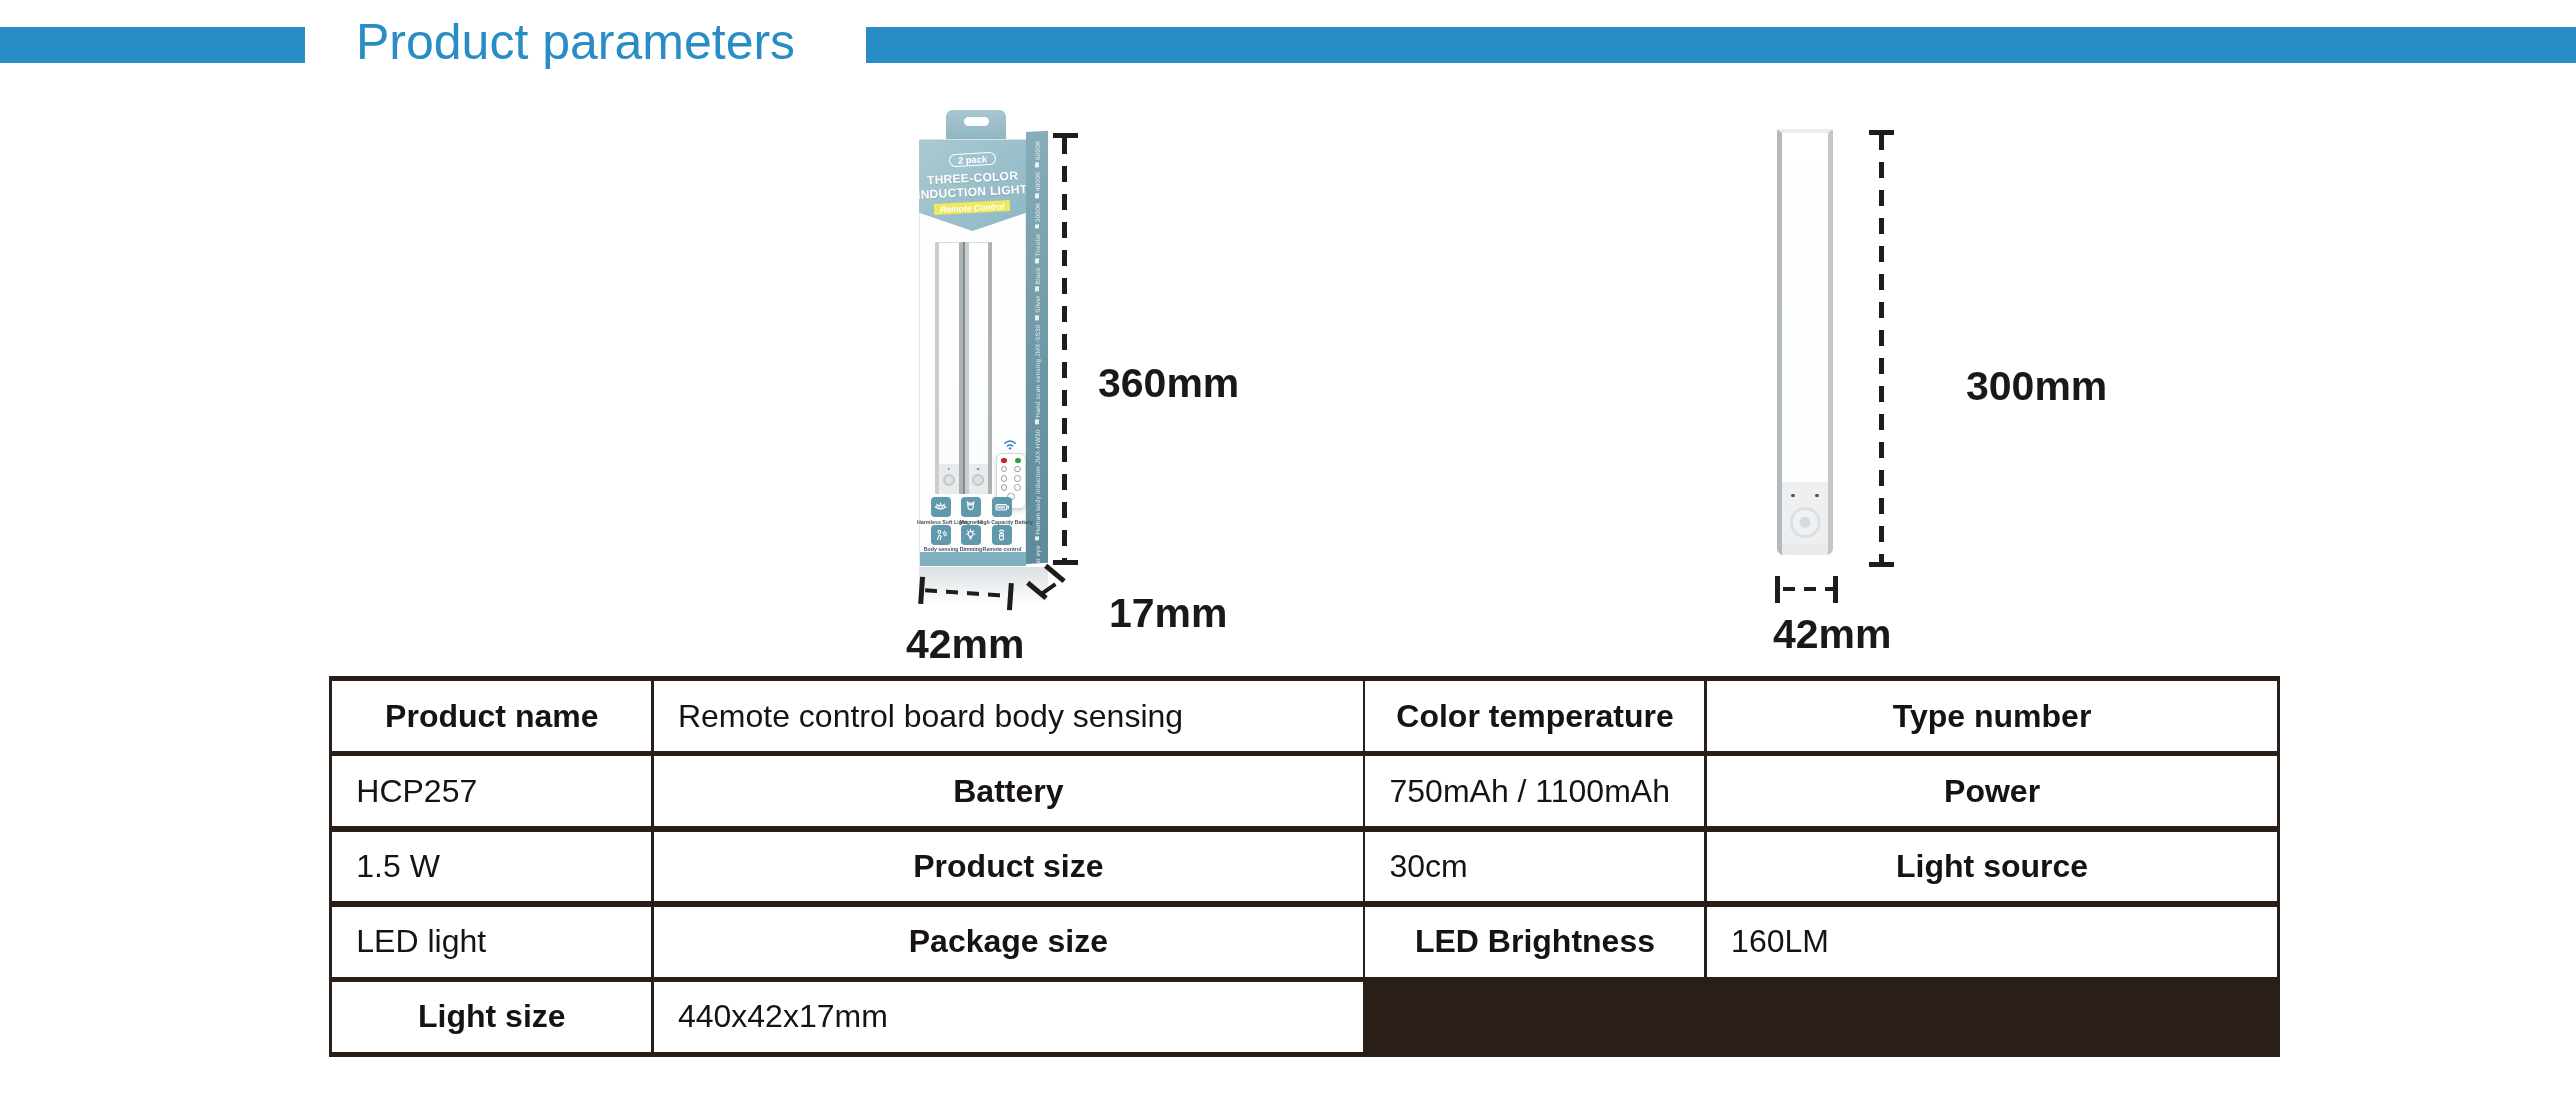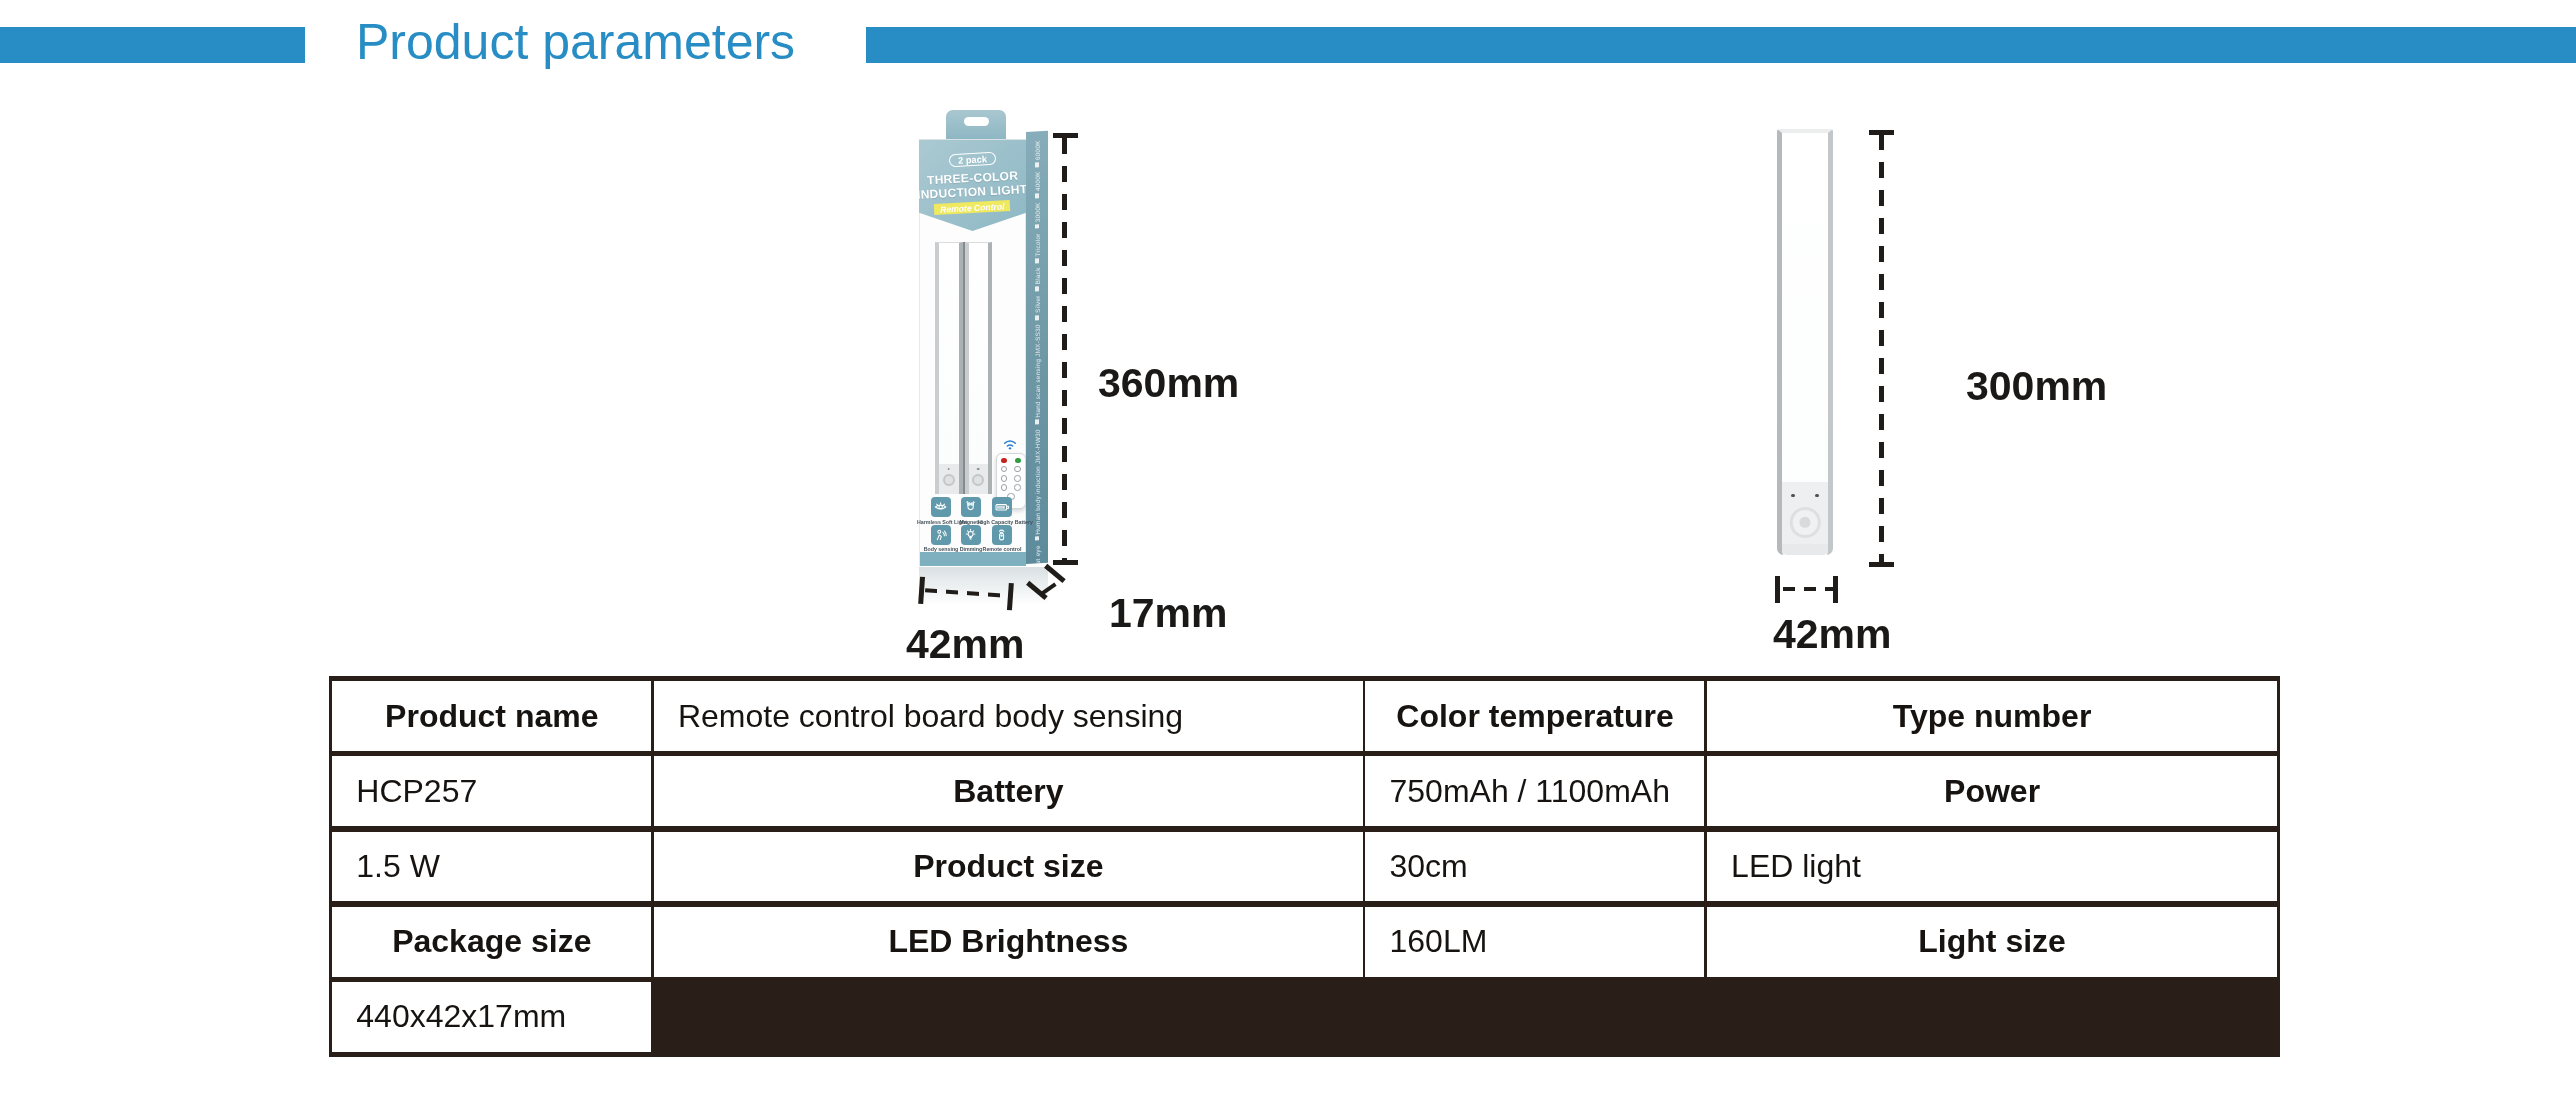--- a/index.html
+++ b/index.html
@@ -299,20 +299,21 @@
     <div class="cell lbl">Type number</div>
     <div class="cell val">HCP257</div>
     <div class="cell lbl">Battery</div>
     <div class="cell val">750mAh / 1100mAh</div>
 
     <div class="cell lbl">Power</div>
     <div class="cell val">1.5 W</div>
     <div class="cell lbl">Product size</div>
     <div class="cell val">30cm</div>
 
+    <div class="cell lbl">Light source</div>
     <div class="cell val">LED light</div>
     <div class="cell lbl">Package size</div>
 
     <div class="cell lbl">LED Brightness</div>
     <div class="cell val">160LM</div>
     <div class="cell lbl">Light size</div>
     <div class="cell val">440x42x17mm</div>
   </div>
 
 </div>

